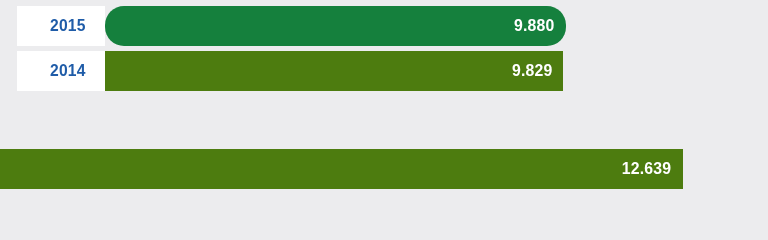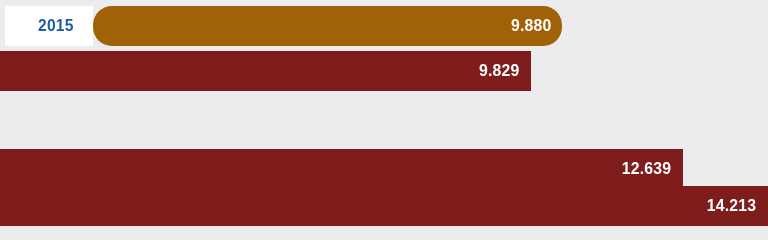--- a/index.html
+++ b/index.html
@@ -26,21 +26,21 @@
   .bar-row {
     position: relative;
     height: 40px;
     margin-bottom: 5px;
     display: flex;
     align-items: stretch;
   }
 
   .label-box {
     width: 88px;
-    margin-left: 5px;
+    margin-left: 17px;
     background: #ffffff;
     display: flex;
     align-items: center;
     justify-content: flex-end;
     box-sizing: border-box;
     padding-right: 19px;
     flex: 0 0 auto;
   }
 
   .year-label {
@@ -57,30 +57,30 @@
     position: relative;
     flex: 1 1 auto;
     height: 40px;
   }
 
   .bar {
     position: absolute;
     left: 0;
     top: 0;
     height: 40px;
-    background: #7f1d1d;
+    background: #4d7c0f;
     display: flex;
     align-items: center;
     justify-content: flex-end;
     box-sizing: border-box;
     padding-right: 11px;
   }
 
   .bar.highlight {
-    background: #a16207;
+    background: #15803d;
     border-radius: 19px;
   }
 
   .bar-value {
     color: #ffffff;
     font-size: 17px;
     font-weight: bold;
     letter-spacing: 0.2px;
     font-family: "Liberation Sans", sans-serif;
     transform: scaleX(0.93);
@@ -98,39 +98,37 @@
       <span class="year-label">2015</span>
     </div>
     <div class="bar-track">
       <div class="bar highlight" style="width: 69.5%;">
         <span class="bar-value">9.880</span>
       </div>
     </div>
   </div>
 
   <div class="bar-row">
+    <div class="label-box">
+      <span class="year-label">2014</span>
+    </div>
     <div class="bar-track">
       <div class="bar" style="width: 69.14%;">
         <span class="bar-value">9.829</span>
       </div>
     </div>
   </div>
 
   <div class="bar-row">
   </div>
 
   <div class="bar-row">
     <div class="bar-track">
       <div class="bar" style="width: 88.88%; margin-top: 8px;">
         <span class="bar-value">12.639</span>
       </div>
     </div>
   </div>
 
   <div class="bar-row">
-    <div class="bar-track">
-      <div class="bar" style="width: 99.96%;">
-        <span class="bar-value">14.213</span>
-      </div>
-    </div>
   </div>
 
 </div>
 
 </body></html>

